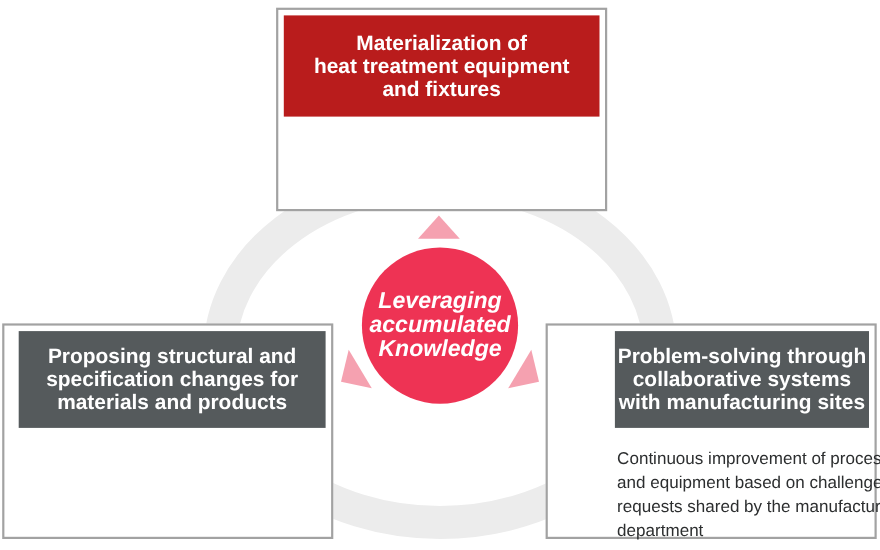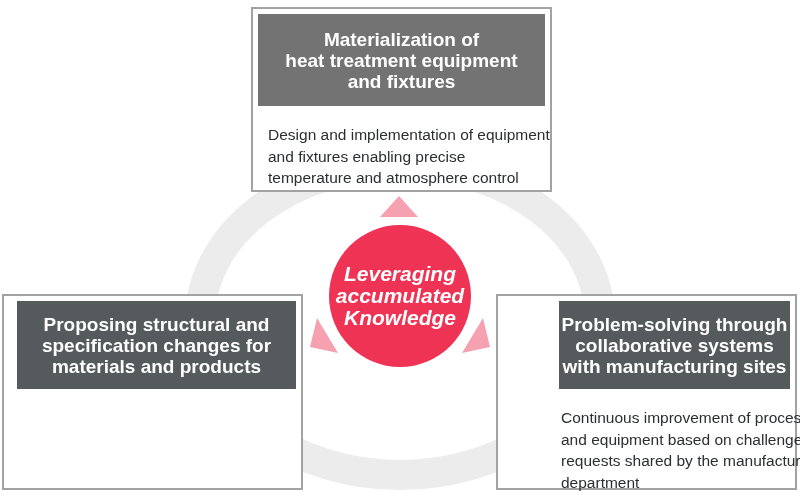--- a/index.html
+++ b/index.html
@@ -41,28 +41,25 @@
 </head>
 <body>
 
 <div id="canvas">
 
   <svg class="layer" id="ring-layer" viewBox="0 0 800 500">
     <ellipse cx="400" cy="320" rx="200" ry="155" fill="none" stroke-width="30" stroke="#ececec"></ellipse>
   </svg>
 
   <div class="card" id="card-top">
-    <div class="card-header" style="background-color: #737373; text-align: center;">
+    <div class="card-header" style="background-color: #b91c1c; text-align: center;">
       <span>Materialization of
 heat treatment equipment
 and fixtures</span>
     </div>
-    <div class="card-body" style="color: rgb(44, 46, 47);">Design and implementation of equipment
-and fixtures enabling precise
-temperature and atmosphere control</div>
   </div>
 
   <div class="card" id="card-left">
     <div class="card-header" style="background-color: rgb(85, 90, 92);">
       <span>Proposing structural and
 specification changes for
 materials and products</span>
     </div>
   </div>
 

